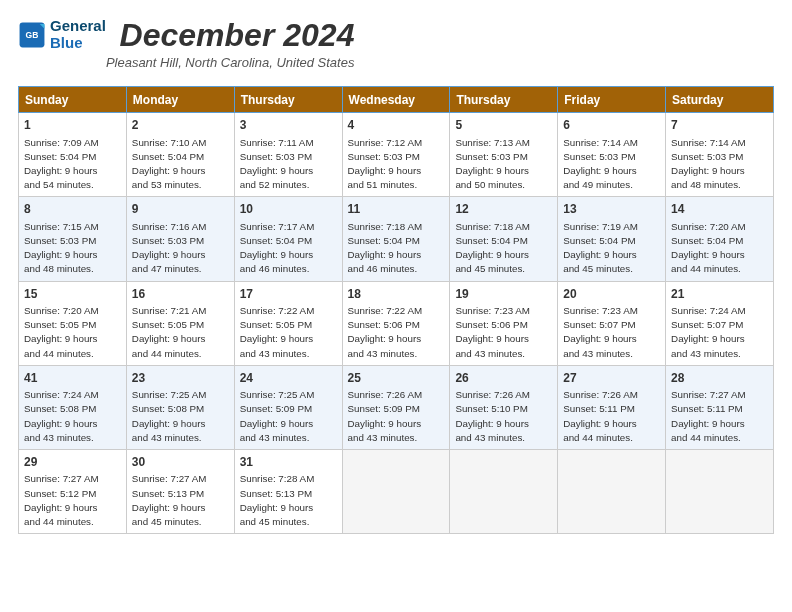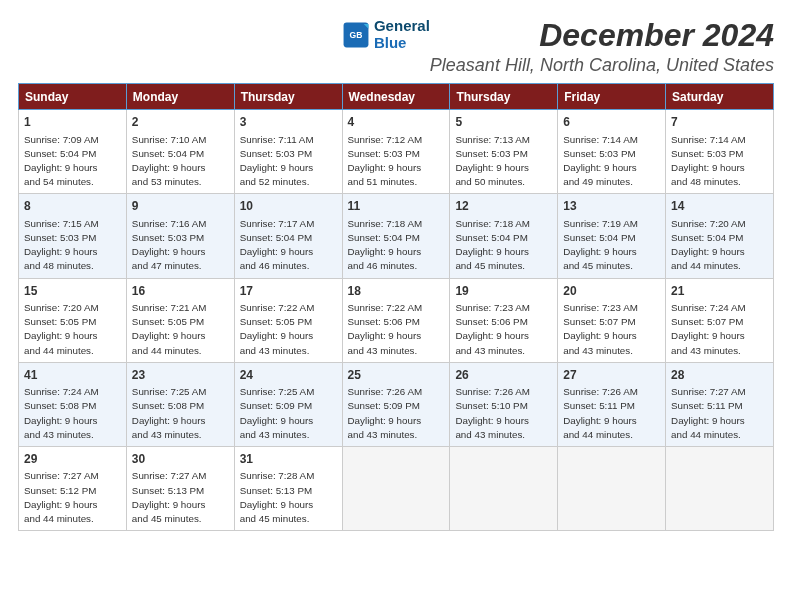--- a/index.html
+++ b/index.html
@@ -12,22 +12,22 @@
     }
     .page {
       width: 792px;
       min-height: 612px;
       padding: 18px 18px 10px 18px;
       background: #fff;
     }
     .header-top {
       display: flex;
       align-items: flex-start;
-      justify-content: flex-end;
-      margin-bottom: 7px;
+      justify-content: flex-start;
+      margin-bottom: 16px;
     }
     .logo {
       display: flex;
       align-items: center;
       gap: 4px;
     }
     .logo-text {
       font-size: 15px;
       font-weight: bold;
       color: #333;
@@ -44,32 +44,32 @@
       text-align: right;
       font-style: italic;
     }
     .month-title {
       font-size: 32px;
       font-weight: bold;
       color: #333;
       line-height: 1.1;
     }
     .location-title {
-      font-size: 18px;
+      font-size: 13px;
       color: #555;
       margin-top: 2px;
     }
     .calendar {
       width: 100%;
       border-collapse: collapse;
       margin-top: 6px;
       font-size: 10.5px;
     }
     .calendar th {
-      background: #7f1d1d;
+      background: #a16207;
       color: #fff;
       text-align: left;
       padding: 6px 6px 5px 6px;
       font-size: 12px;
       font-weight: bold;
       border: 1px solid #5a9dd5;
     }
     .calendar td {
       vertical-align: top;
       border: 1px solid #ccc;

